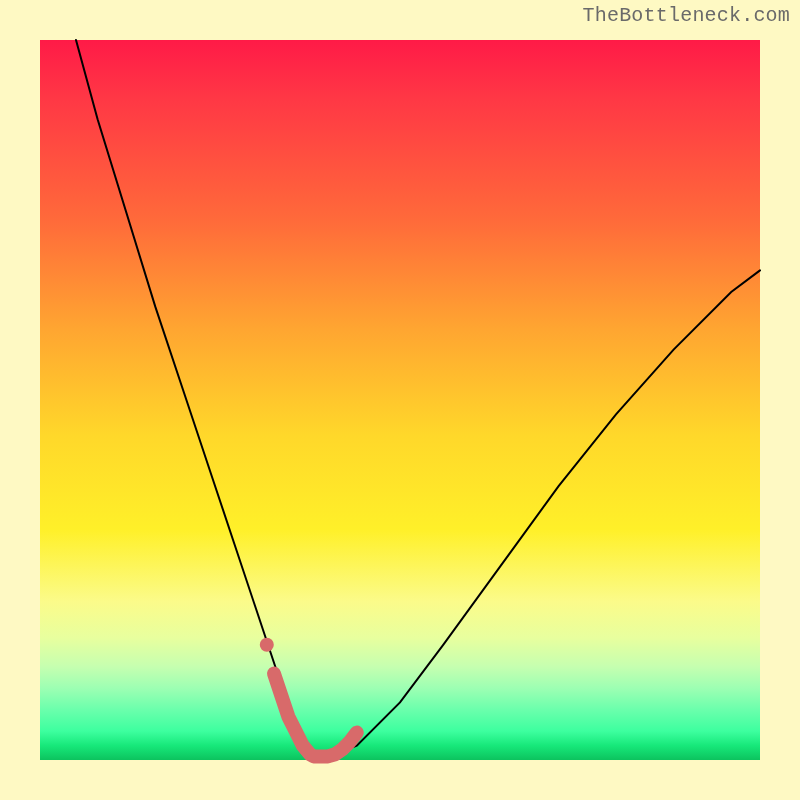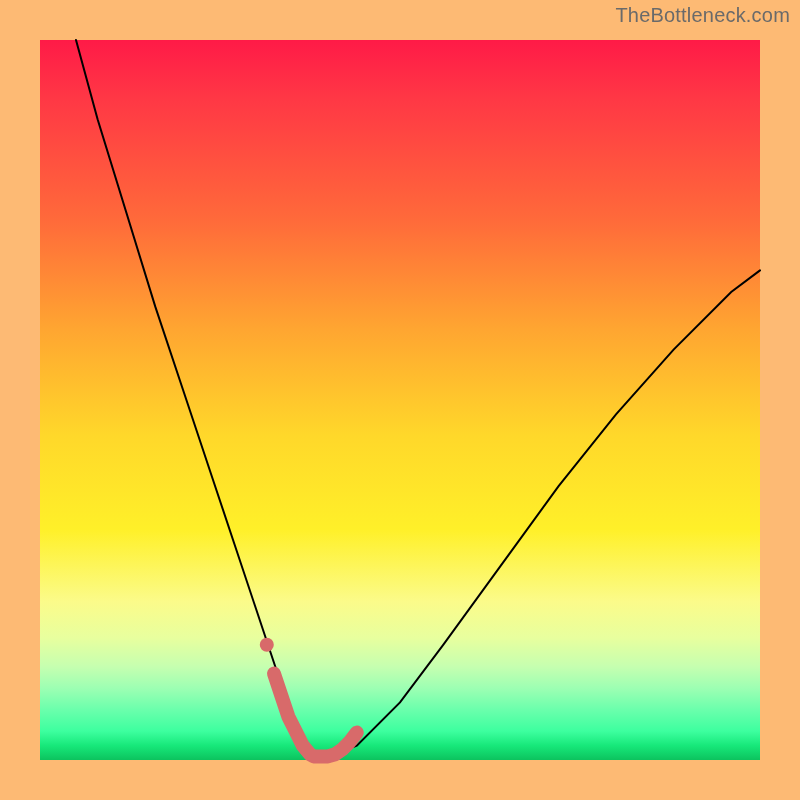--- a/index.html
+++ b/index.html
@@ -10,21 +10,22 @@
     background: #000;
     font-family: Arial, Helvetica, sans-serif;
     overflow: hidden;
   }
   .frame {
     position: absolute;
     left: 0;
     top: 0;
     width: 800px;
     height: 800px;
-    background: #fdba74;
+    background: #fef9c3;
+    font-family: Liberation Mono, monospace;
   }
   .plot-area {
     position: absolute;
     left: 40px;
     top: 40px;
     width: 720px;
     height: 720px;
     
     background: linear-gradient(
       to bottom,

